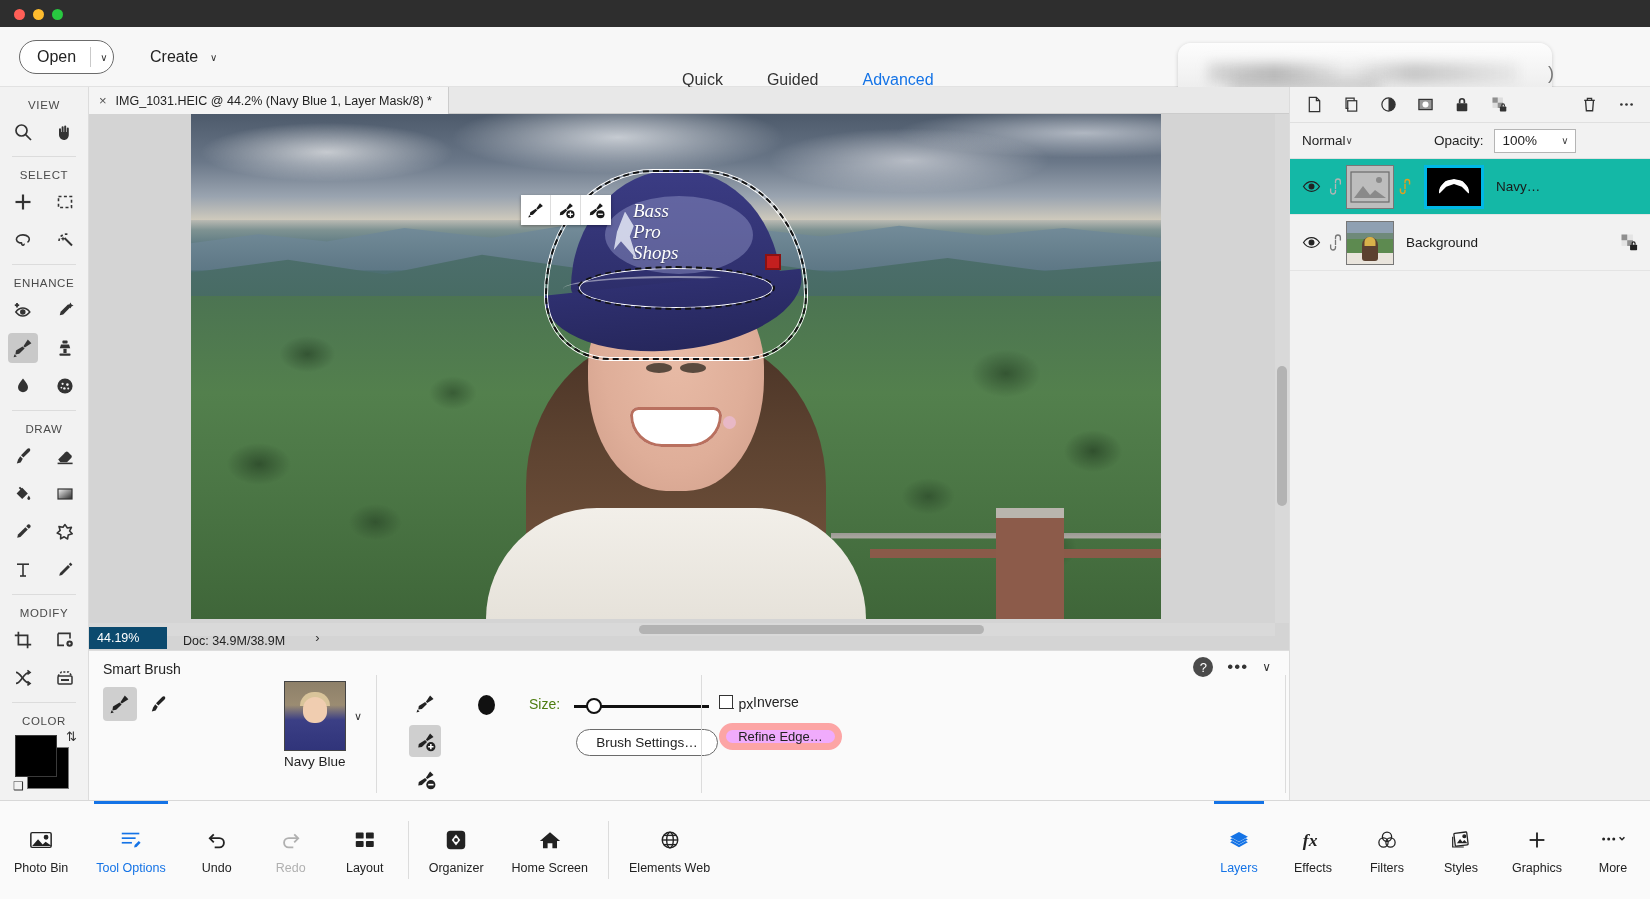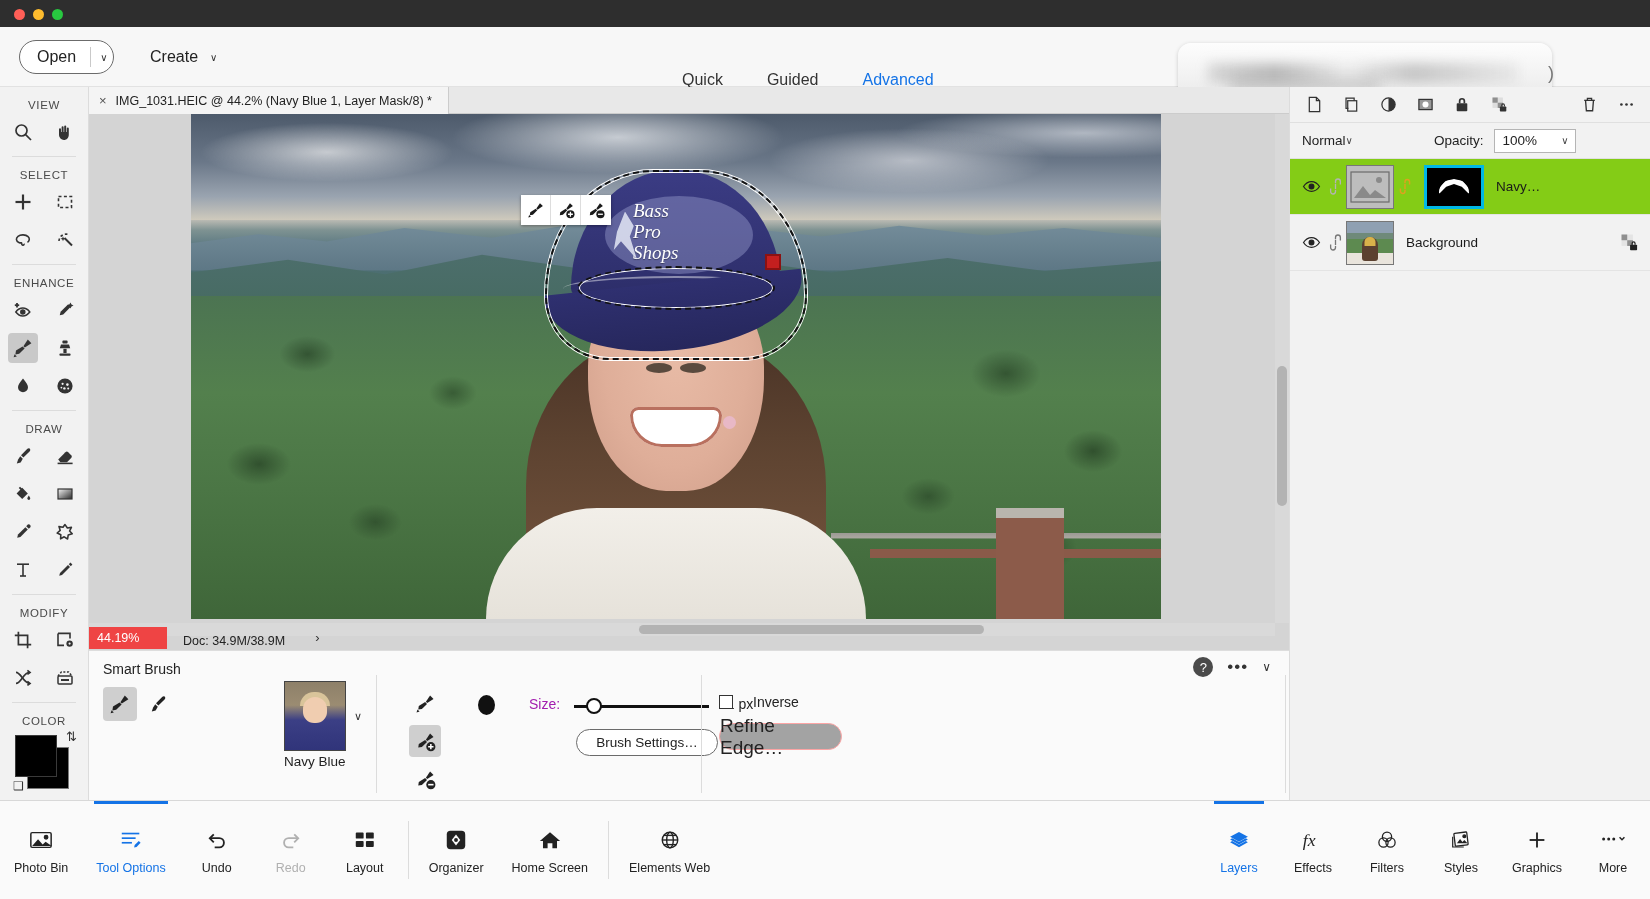--- a/index.html
+++ b/index.html
@@ -292,21 +292,21 @@
     position: absolute; top: 2px; left: 550px; width: 345px; height: 9px;
     background: #b3b3b3; border-radius: 5px; cursor: pointer;
   }
 
   
   .statusbar {
     position: absolute; left: 89px; top: 625px; width: 1200px; height: 25px;
     display: flex; align-items: center; z-index: 7;
   }
   .zoomfield {
-    width: 78px; height: 22px; background: #ef4444; color: #fff;
+    width: 78px; height: 22px; background: #0c4a6e; color: #fff;
     font-size: 12.5px; display: flex; align-items: center; padding-left: 8px;
   }
   .docinfo { font-size: 12.5px; color: #222; padding-left: 16px; margin-top: 7px; }
   .docarrow { font-size: 13px; color: #333; padding-left: 30px; cursor: pointer; }
 
   
   .layers-panel {
     position: absolute; left: 1289px; top: 87px; width: 361px; height: 713px;
     background: #f2f2f2; border-left: 1px solid #dcdcdc;
   }
@@ -330,21 +330,21 @@
     margin-left: 10px; width: 82px; height: 24px; border: 1px solid #b5b5b5;
     background: #fff; display: flex; align-items: center; justify-content: space-between;
     padding: 0 6px 0 8px; font-size: 13.5px; color: #222; cursor: pointer;
   }
   .op-field .cv { font-size: 10px; color: #444; }
 
   .layer-row {
     height: 56px; display: flex; align-items: center; padding: 0 10px 0 8px;
     border-bottom: 1px solid #e4e4e4; cursor: pointer;
   }
-  .layer-row.selected { background: #84cc16; }
+  .layer-row.selected { background: #14b8a6; }
   .eye-ic { width: 26px; display: flex; align-items: center; justify-content: center; color: #222; cursor: pointer; }
   .link-ic { width: 22px; display: flex; align-items: center; justify-content: center; color: #666; }
   .link-ic.active { color: #e0a020; }
   .thumb-img {
     width: 48px; height: 44px; border: 1px solid #777; background: #bdbdbd;
     display: flex; align-items: center; justify-content: center; overflow: hidden;
   }
   .thumb-img.photo-thumb {
     background:
       linear-gradient(180deg,#8fa0b2 0 26%, #6f8a7a 26% 40%, #5d8a50 40% 74%, #e9e4dc 74% 100%);
@@ -406,62 +406,62 @@
   .to-bmode {
     width: 32px; height: 32px; display: flex; align-items: center; justify-content: center;
     border-radius: 4px; cursor: pointer; color: #222;
   }
   .to-bmode.selected { background: #cfcfcf; }
 
   .brush-dot {
     position: absolute; left: 389px; top: 44px; width: 17px; height: 20px;
     background: #111; border-radius: 50%; cursor: pointer;
   }
-  .size-label { position: absolute; left: 440px; top: 45px; font-size: 14px; color: #a21caf; }
+  .size-label { position: absolute; left: 440px; top: 45px; font-size: 14px; color: #4d7c0f; }
   .slider { position: absolute; left: 485px; top: 54px; width: 135px; height: 3px; background: #111; cursor: pointer; }
   .slider .knob {
     position: absolute; left: 12px; top: -7px; width: 16px; height: 16px;
     border-radius: 50%; background: #fff; border: 2px solid #111; cursor: pointer;
   }
   .size-value { position: absolute; left: 630px; top: 45px; font-size: 14px; color: #222; }
   .brush-settings {
     position: absolute; left: 487px; top: 78px; width: 142px; height: 27px;
     border: 1px solid #6b6b6b; border-radius: 14px; background: #fff;
     display: flex; align-items: center; justify-content: center;
     font-size: 13.5px; color: #222; cursor: pointer;
   }
 
   .inverse-row { position: absolute; left: 630px; top: 43px; display: flex; align-items: center; gap: 20px; cursor: pointer; }
   .cbox { width: 14px; height: 14px; border: 1.5px solid #333; background: #fff; }
   .inverse-lbl { font-size: 14px; color: #222; }
   .refine-edge {
     position: absolute; left: 630px; top: 72px; width: 123px; height: 27px;
-    border: 1px solid #fca5a5; border-radius: 14px; background: #a3a3a3;
+    border: 7px solid #fca5a5; border-radius: 14px; background: #f0abfc;
     display: flex; align-items: center; justify-content: center;
-    font-size: 19px; color: #222; cursor: pointer;
+    font-size: 13px; color: #222; cursor: pointer;
   }
   .to-sep3 { position: absolute; left: 1196px; top: 24px; width: 1px; height: 118px; background: #dcdcdc; }
   .to-helpers { position: absolute; right: 18px; top: 6px; display: flex; align-items: center; gap: 14px; }
   .help-ic { width: 20px; height: 20px; border-radius: 50%; background: #4a4a4a; color: #fff;
     font-size: 13px; display: flex; align-items: center; justify-content: center; cursor: pointer; }
   .dots-ic { font-size: 17px; color: #333; cursor: pointer; letter-spacing: 1px; }
   .chev-ic { font-size: 12px; color: #333; cursor: pointer; }
 
   
   .taskbar {
     position: absolute; left: 0; bottom: 0; width: 1650px; height: 99px;
     background: #fafafa; border-top: 1px solid #d8d8d8;
     display: flex; align-items: flex-start;
   }
   .tb-item {
     position: relative; height: 99px; display: flex; flex-direction: column;
     align-items: center; justify-content: center; gap: 8px; cursor: pointer;
     padding: 0 14px; min-width: 74px;
   }
-  .tb-item .ic { height: 26px; display: flex; align-items: center; justify-content: center; color: #222; }
+  .tb-item .ic { height: 26px; display: flex; align-items: center; justify-content: center; color: #222; font-weight: bold; }
   .tb-item .lb { font-size: 12.5px; color: #222; white-space: nowrap; }
   .tb-item.active .lb { color: #1473e6; }
   .tb-item.active .ic { color: #1473e6; }
   .tb-item.active::before {
     content:""; position: absolute; top: 0; left: 12px; right: 12px; height: 3px; background: #1473e6;
   }
   .tb-item.disabled .ic, .tb-item.disabled .lb { color: #b0b0b0; }
   .tb-vsep { width: 1px; height: 58px; background: #dcdcdc; align-self: center; margin: 0 6px; }
   .tb-gap { flex: 1; }
 </style>

